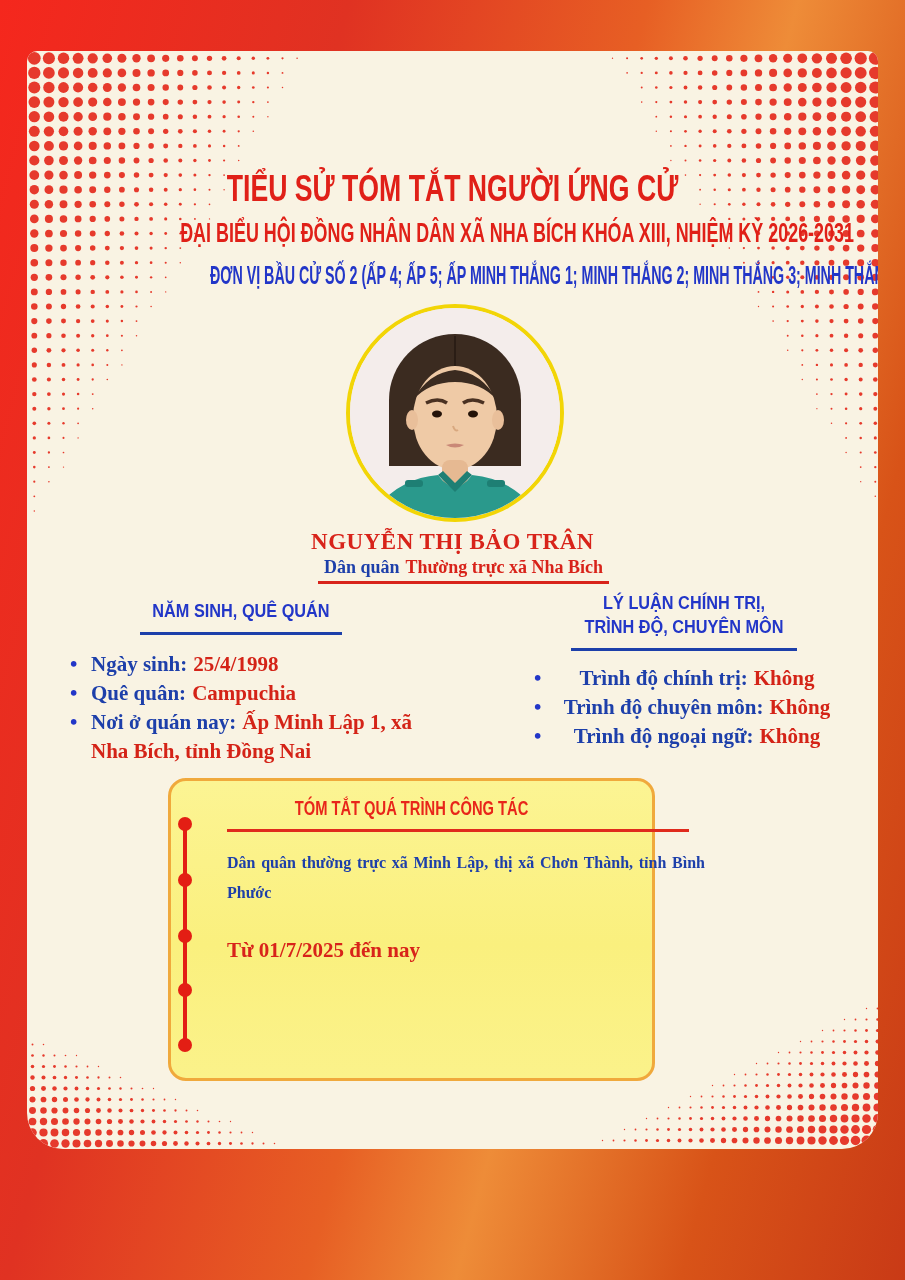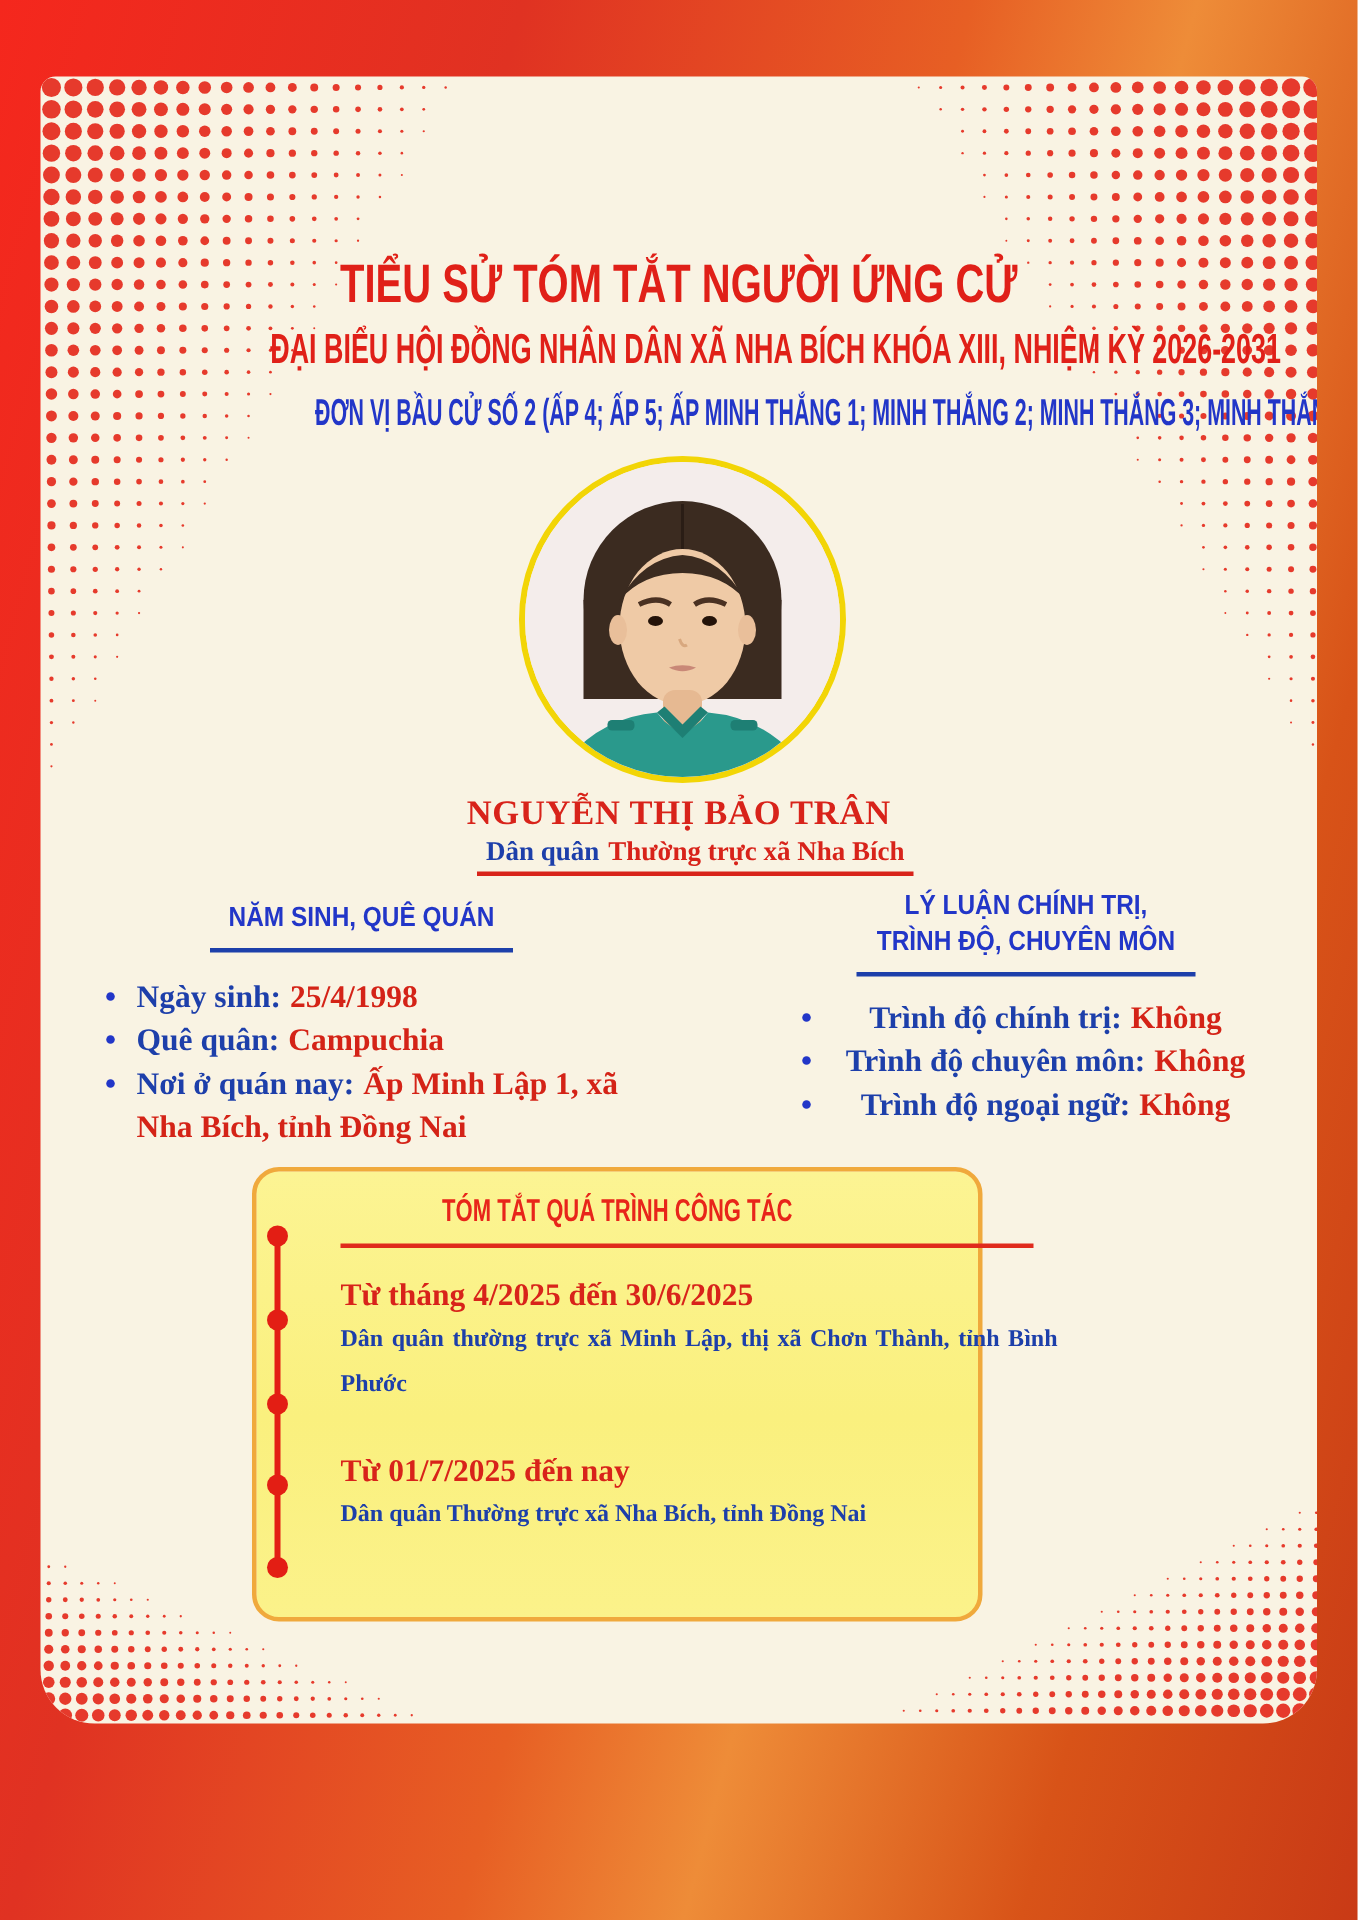--- a/index.html
+++ b/index.html
@@ -1068,24 +1068,22 @@
       <div class="cond wb-heading">TÓM TẮT QUÁ TRÌNH CÔNG TÁC</div>
       <div class="wb-underline"></div>
       <div class="timeline-line"></div>
       <div class="timeline-dot" style="top:36px;"></div>
       <div class="timeline-dot" style="top:92px;"></div>
       <div class="timeline-dot" style="top:148px;"></div>
       <div class="timeline-dot" style="top:202px;"></div>
       <div class="timeline-dot" style="top:257px;"></div>
       <div class="wb-entries">
         <div class="wb-entry">
-          <div class="wb-period">Từ tháng 4/2025 đến 30/6/2025</div>
           <div class="wb-desc">Dân quân thường trực xã Minh Lập, thị xã Chơn Thành, tỉnh Bình Phước</div>
         </div>
         <div class="wb-entry">
           <div class="wb-period">Từ 01/7/2025 đến nay</div>
-          <div class="wb-desc">Dân quân Thường trực xã Nha Bích, tỉnh Đồng Nai</div>
         </div>
       </div>
     </div>
 
   </div>
 </div>
 
 </body></html>

